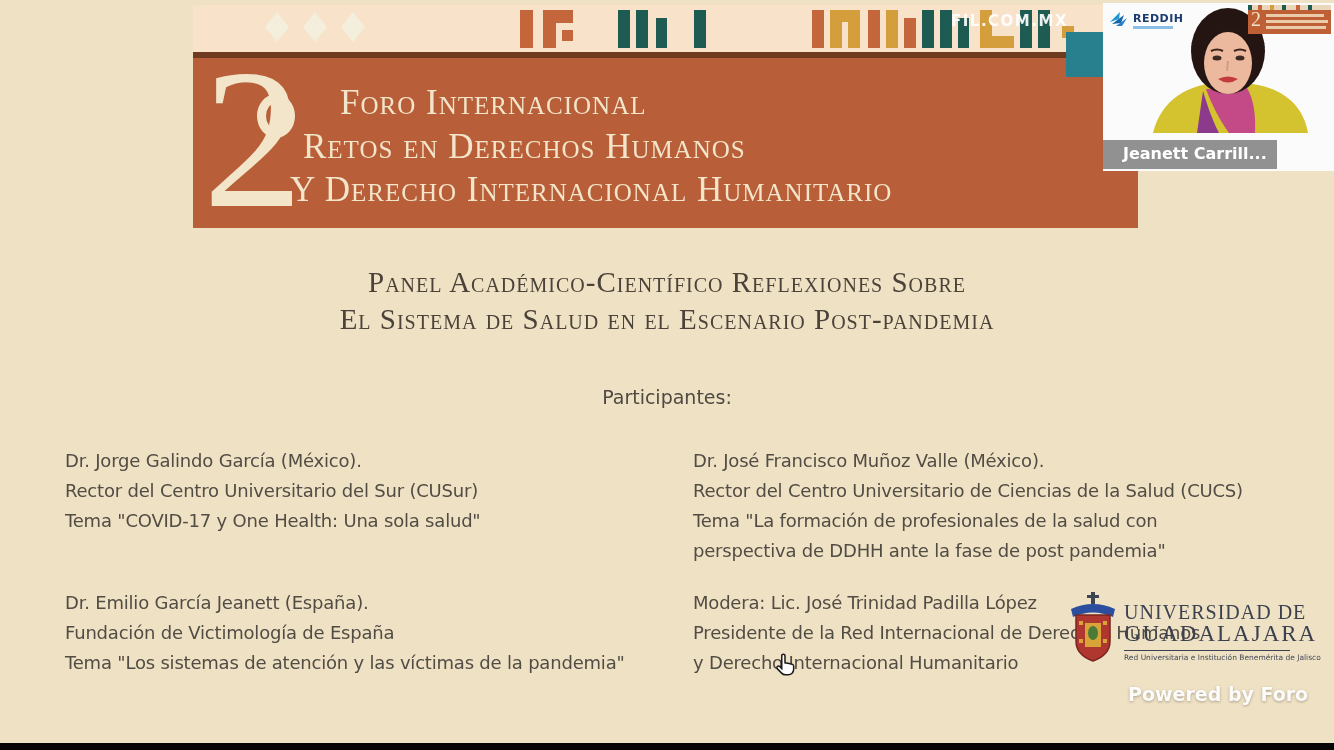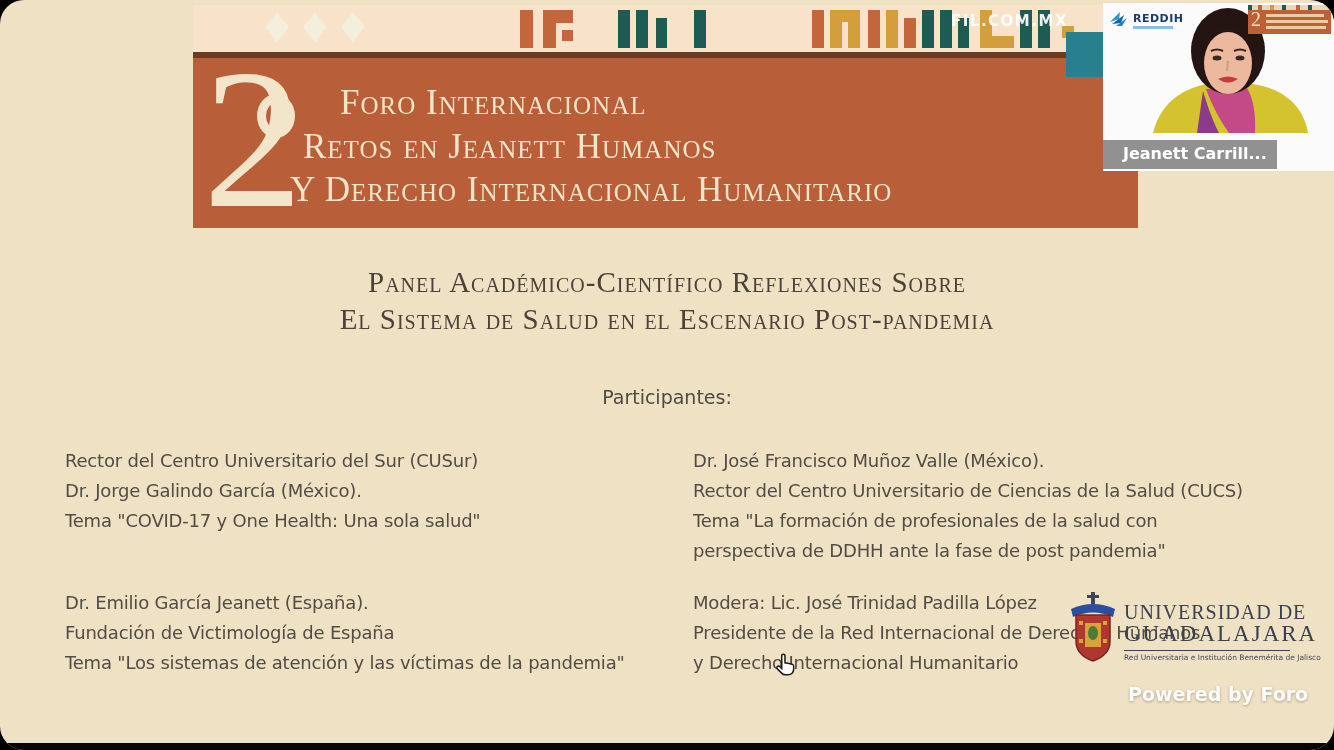--- a/index.html
+++ b/index.html
@@ -1,17 +1,17 @@
 <!DOCTYPE html>
 <html><head>
 <meta charset="utf-8">
 <style>
   html,body{margin:0;padding:0;background:#000;}
   #stage{position:relative;width:1334px;height:750px;background:#efe1c4;overflow:hidden;
-         font-family:"DejaVu Sans",sans-serif;border-radius:24px;}
+         font-family:"DejaVu Sans",sans-serif;}
   
   .deco-strip{position:absolute;left:193px;top:5px;width:912px;height:47px;background:#f8e2c9;}
   .fil-url{position:absolute;left:758px;top:7px;font-size:15px;font-weight:bold;
            letter-spacing:1.5px;color:rgba(255,255,255,0.92);}
   
   .dark-rule{position:absolute;left:193px;top:52px;width:945px;height:6px;background:#6e3a20;}
   .banner{position:absolute;left:193px;top:58px;width:945px;height:170px;background:#b85e38;}
   .banner .big2{position:absolute;left:10px;top:-19px;font-family:"Liberation Serif",serif;
                 font-size:200px;line-height:1;color:#f2e5c9;}
   .banner .ordinal{position:absolute;left:64px;top:36px;width:38px;height:44px;border:9px solid #f2e5c9;
@@ -98,32 +98,32 @@
     <div class="fil-url">FIL.COM.MX</div>
   </div>
 
   <div class="dark-rule"></div>
   <div class="teal-square"></div>
 
   <div class="banner">
     <div class="big2">2</div>
     <div class="ordinal"></div>
     <div class="bline l1">Foro Internacional</div>
-    <div class="bline l2">Retos en Jeanett Humanos</div>
+    <div class="bline l2">Retos en Derechos Humanos</div>
     <div class="bline l3">Y Derecho Internacional Humanitario</div>
   </div>
 
   <div class="title-line t1">Panel Académico-Científico Reflexiones Sobre</div>
   <div class="title-line t2">El Sistema de Salud en el Escenario Post-pandemia</div>
 
   <div class="participants-heading">Participantes:</div>
 
   <div class="pblock pb1">
+    <div>Dr. Jorge Galindo García (México).</div>
     <div>Rector del Centro Universitario del Sur (CUSur)</div>
-    <div>Dr. Jorge Galindo García (México).</div>
     <div>Tema "COVID-17 y One Health: Una sola salud"</div>
   </div>
   <div class="pblock pb2">
     <div>Dr. José Francisco Muñoz Valle (México).</div>
     <div>Rector del Centro Universitario de Ciencias de la Salud (CUCS)</div>
     <div>Tema "La formación de profesionales de la salud con</div>
     <div>perspectiva de DDHH ante la fase de post pandemia"</div>
   </div>
   <div class="pblock pb3">
     <div>Dr. Emilio García Jeanett (España).</div>

